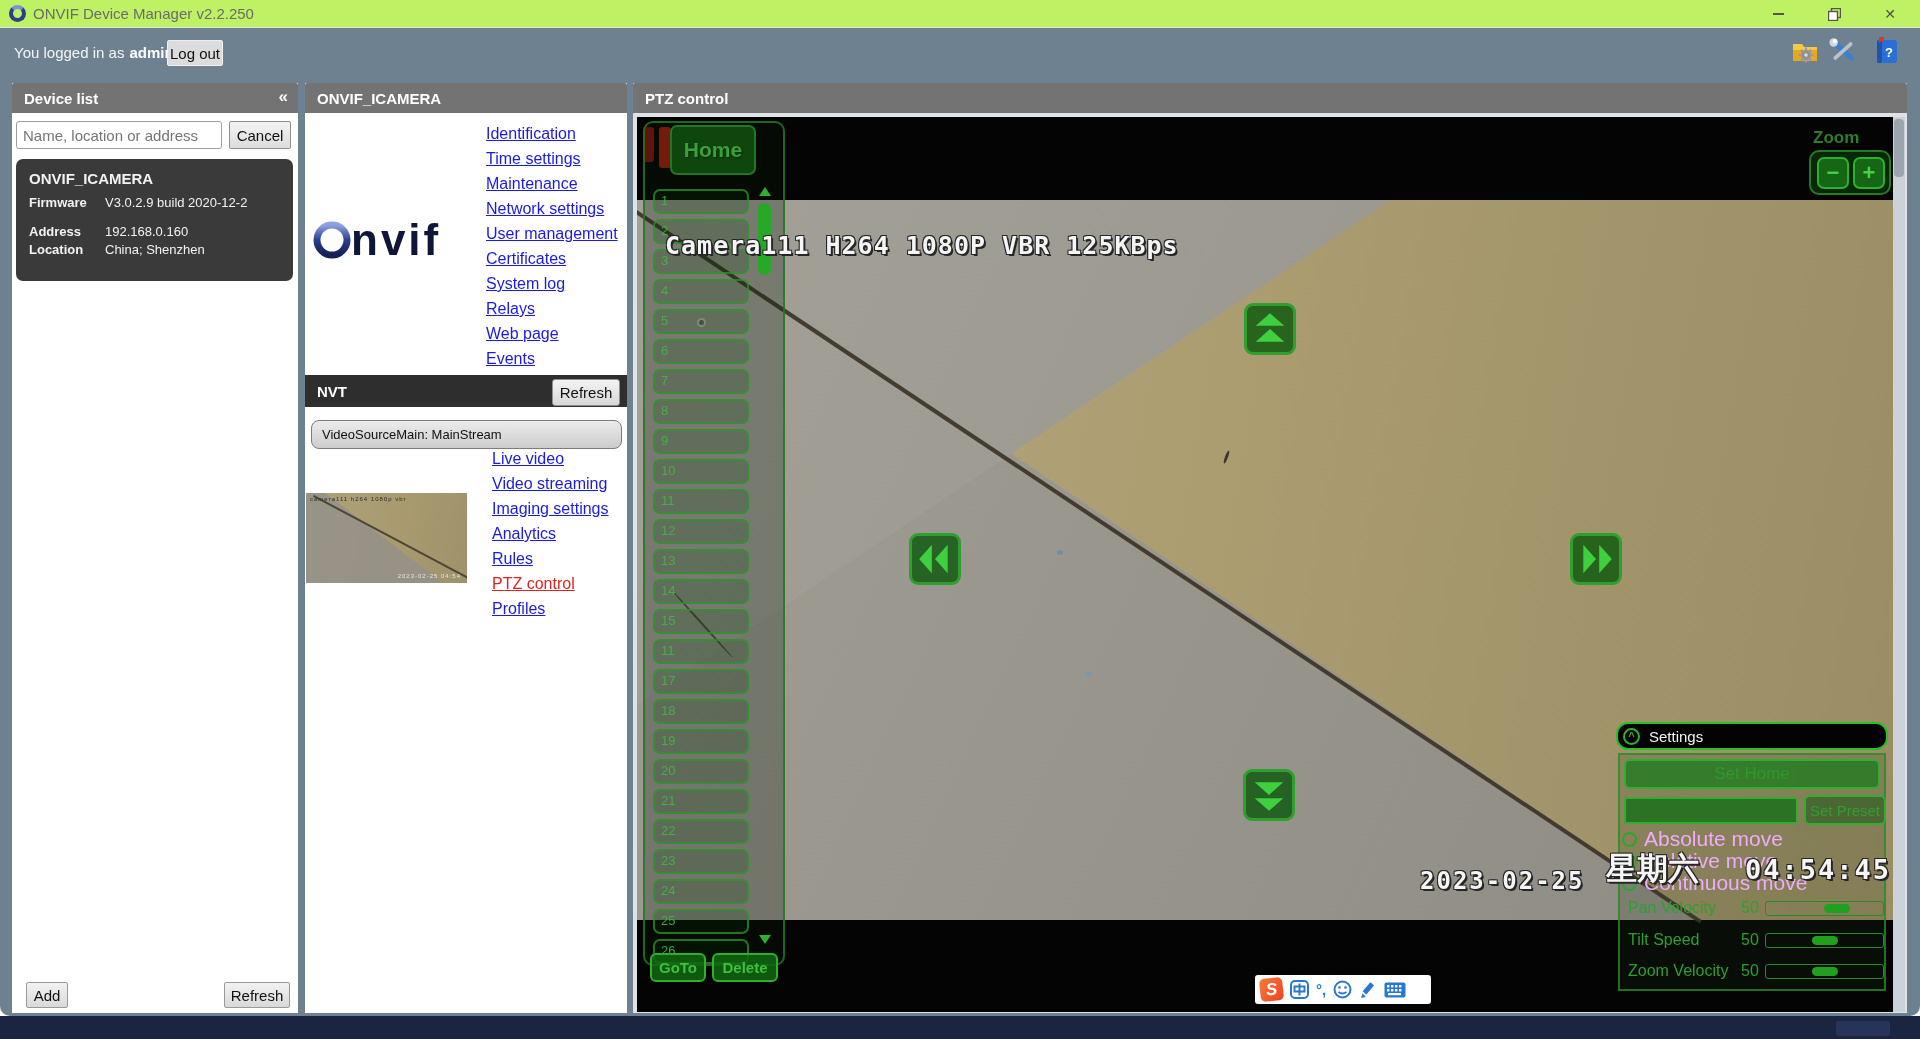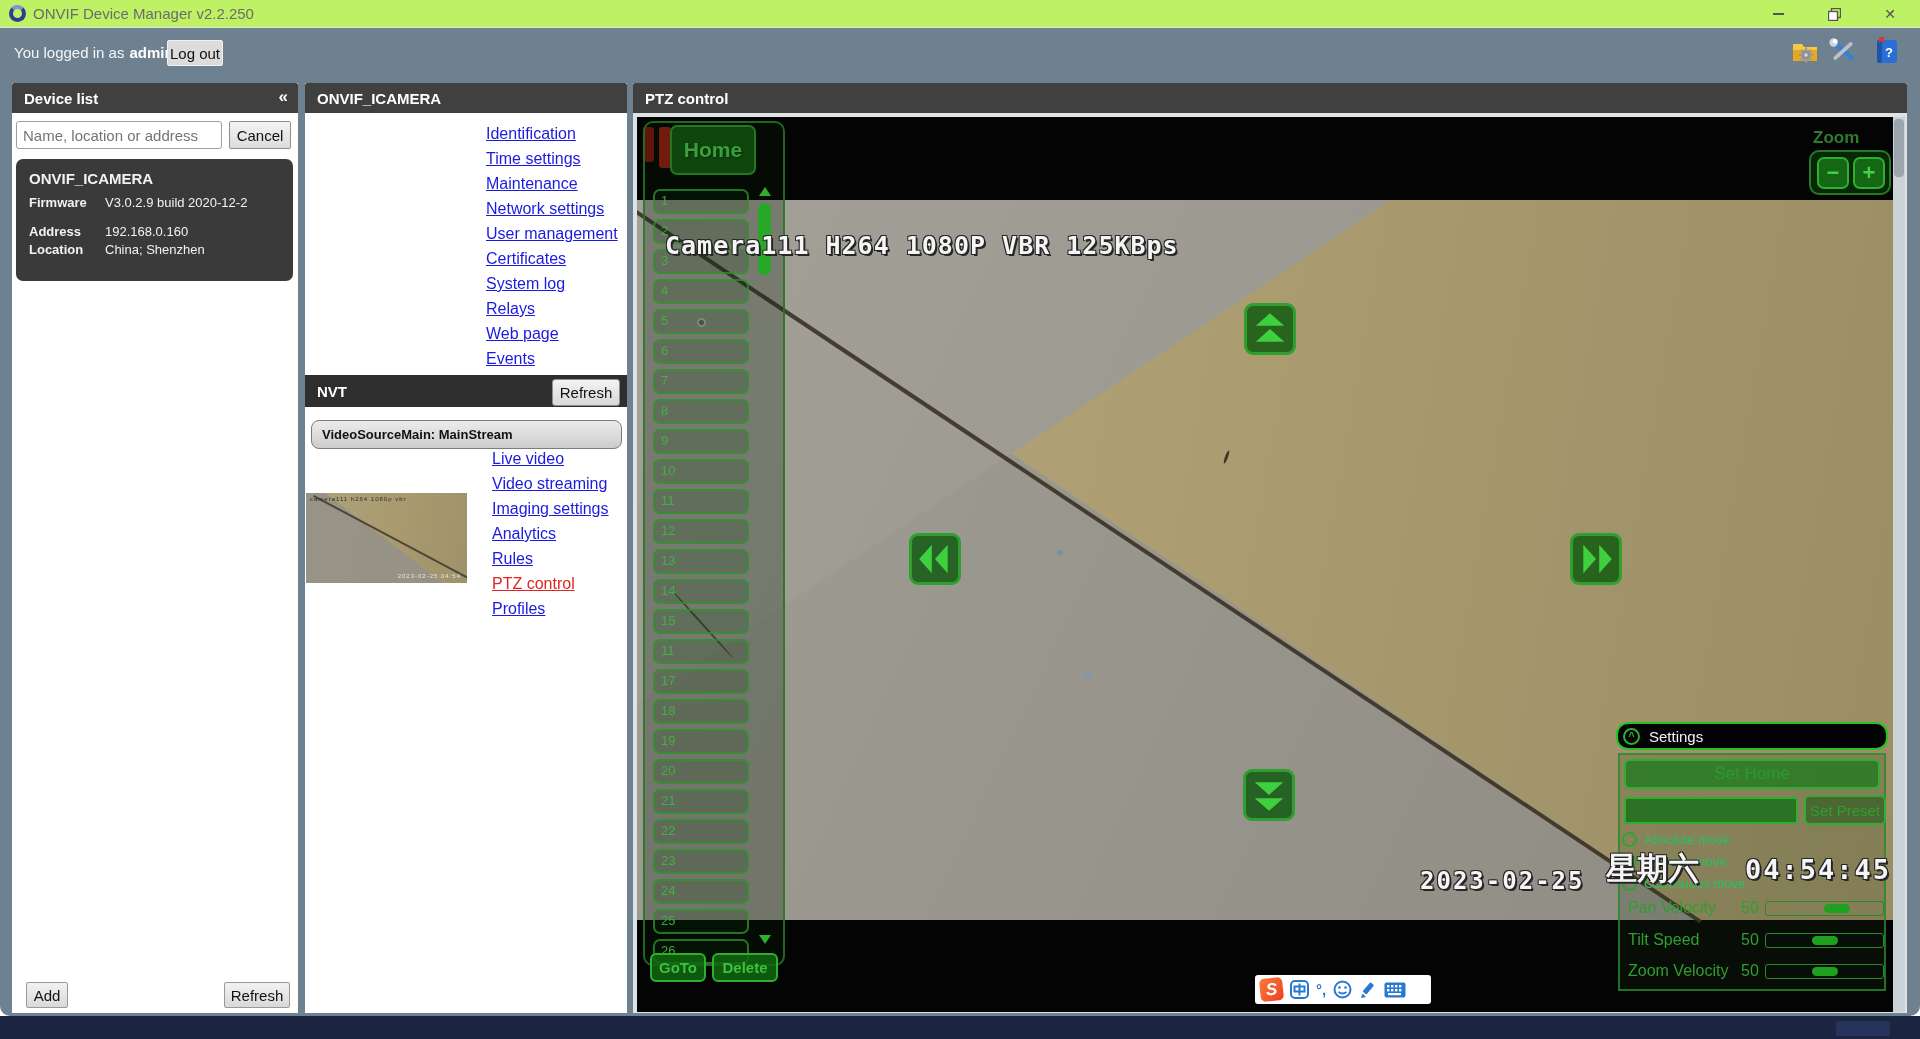--- a/index.html
+++ b/index.html
@@ -21,21 +21,21 @@
   .backdrop { left:0; top:28px; width:1920px; height:988px; background:#6d8191; border-radius:0 0 10px 10px; }
   .login-text { left:14px; top:44px; font-size:15px; color:#f4f6f8; }
   .login-user { font-weight:bold; color:#ffffff; margin-left:5px; }
   .btn { background:#dcdcdc; border:1px solid #f1f1f1; color:#111; font-size:15px;
          display:flex; align-items:center; justify-content:center; border-radius:2px; }
   .logout { left:167px; top:40px; width:56px; height:26px; }
   .tray-icon { top:36px; width:30px; height:30px; display:flex; align-items:center; justify-content:center; }
 
   
   .panel { background:#ffffff; }
-  .panel-header { height:30px; background:#404040; color:#fff; font-weight:bold; font-size:15px;
+  .panel-header { height:30px; background:#737373; color:#fff; font-weight:bold; font-size:15px;
                   display:flex; align-items:center; padding-left:12px; border-radius:2px 2px 0 0; }
 
   
   .p-left  { left:12px;  top:83px; width:286px; height:930px; }
   .collapse { position:absolute; right:10px; top:4px; font-size:17px; font-weight:bold; color:#fff; }
   .search-input { left:16px; top:121px; width:206px; height:28px; border:1px solid #9f9f9f; border-radius:3px;
                   font-size:15px; color:#333; padding:0 6px; font-family:"Liberation Sans",sans-serif; }
   .cancel-btn { left:229px; top:121px; width:62px; height:28px; border-color:#8f8f8f;
                 background:linear-gradient(#f4f4f4,#dcdcdc); }
   .dev-card { left:16px; top:159px; width:277px; height:122px; background:#3a3a3a; border-radius:7px;
@@ -54,21 +54,21 @@
   .links li { height:25px; }
   .links a { color:#1a1ae0; font-size:16px; text-decoration:underline; cursor:pointer; }
   .links a.active-red { color:#e02323; }
   .links-1 { left:486px; top:125px; }
   .nvt-bar { left:305px; top:375px; width:322px; height:32px; background:#2e2e2e; color:#fff;
              font-weight:bold; font-size:15px; display:flex; align-items:center; padding-left:12px; }
   .nvt-refresh { left:552px; top:379px; width:68px; height:27px; border-color:#8f8f8f;
                  background:linear-gradient(#f3f3f3,#d8d8d8); border-radius:3px; }
   .src-select { left:311px; top:420px; width:311px; height:29px; background:linear-gradient(#ececec,#cccccc);
                 border:1px solid #7c7c7c; border-radius:8px; display:flex; align-items:center;
-                padding-left:10px; font-size:13px; font-weight:bold; color:#111; }
+                padding-left:10px; font-size:13px; font-weight:normal; color:#111; }
   .links-2 { left:492px; top:450px; }
   .thumb { left:306px; top:493px; width:161px; height:90px; overflow:hidden;
            background:linear-gradient(100deg,#b0a27a 0%,#a89a6e 60%,#9f916a 100%); }
   .thumb-gray { position:absolute; left:0; top:0; width:100%; height:100%;
                 background:#94918a; clip-path:polygon(0 0, 0 100%, 85% 100%, 12% 0); opacity:.85;}
   .thumb-seam { position:absolute; left:8px; top:2px; width:185px; height:2px; background:#4c4636;
                 transform:rotate(28deg); transform-origin:0 0; }
   .thumb-osd-top { position:absolute; left:4px; top:3px; font-size:6px; color:#2c2c2c; letter-spacing:1px;}
   .thumb-osd-bot { position:absolute; right:6px; bottom:4px; font-size:6px; color:#e8e8e8; letter-spacing:1px;}
 
@@ -134,21 +134,21 @@
   .set-home { position:absolute; left:987px; top:642px; width:256px; height:30px; background:rgba(32,122,32,.8);
               border:2px solid #2fae2f; border-radius:6px; color:#2c9a2c; font-size:17px; z-index:6;
               display:flex; align-items:center; justify-content:center; }
   .set-input { position:absolute; left:987px; top:680px; width:174px; height:27px; background:rgba(28,112,28,.85);
                border:2px solid #2fae2f; border-radius:3px; z-index:6; }
   .set-preset { position:absolute; left:1167px; top:678px; width:82px; height:30px; background:rgba(18,82,18,.5);
                 border:2px solid #2fae2f; border-radius:6px; color:#2f9f2f; font-size:15px; z-index:6;
                 display:flex; align-items:center; justify-content:center; white-space:nowrap; overflow:hidden; }
   .radio-row { position:absolute; left:985px; height:20px; display:flex; align-items:center; z-index:5; }
   .radio-dot { width:15px; height:15px; border:2px solid #2fa52f; border-radius:50%; }
-  .radio-lbl { color:#22c55e; font-size:13px; margin-left:7px; }
+  .radio-lbl { color:#f0abfc; font-size:21px; margin-left:7px; }
   .slider-lbl { position:absolute; left:991px; color:#2f9f2f; font-size:16px; z-index:6; }
   .slider-val { position:absolute; left:1104px; color:#2f9f2f; font-size:16px; z-index:6; }
   .slider-track { position:absolute; left:1128px; width:119px; height:15px; border:1px solid #2a8a2a;
                   border-radius:3px; z-index:6; }
   .slider-thumb { position:absolute; top:2px; width:26px; height:9px; background:#1fa01f; border-radius:5px; }
 
   .goto-btn,.del-btn { position:absolute; top:836px; height:29px; background:rgba(16,104,16,.85);
                 border:2px solid #2fae2f; border-radius:6px; color:#3fc03f; font-weight:bold; font-size:15px;
                 display:flex; align-items:center; justify-content:center; z-index:6; }
   .goto-btn { left:13px; width:56px; }
@@ -239,20 +239,33 @@
     <div class="dev-row"><b>Address</b><span>192.168.0.160</span></div>
     <div class="dev-row"><b>Location</b><span>China; Shenzhen</span></div>
   </div>
   <div class="abs btn add-btn" style="left:26px;">Add</div>
   <div class="abs btn refresh-btn">Refresh</div>
 
   <div class="abs panel p-mid">
     <div class="panel-header">
       <span>ONVIF_ICAMERA</span>
     </div>
+  </div>
+  <div class="abs onvif-logo">
+    <svg width="160" height="78" viewBox="0 0 160 78">
+      <defs>
+        <linearGradient id="ringg" x1="0" y1="0" x2="0" y2="1">
+          <stop offset="0" stop-color="#8fa2e0"></stop>
+            <stop offset="0.5" stop-color="#2b3f8e"></stop>
+            <stop offset="1" stop-color="#141f55"></stop>
+        </linearGradient>
+      </defs>
+      <circle cx="21" cy="42" r="15" fill="none" stroke="url(#ringg)" stroke-width="7"></circle>
+      <text x="40" y="57" font-size="44" font-weight="bold" fill="#10163a" letter-spacing="3" font-family="Liberation Sans">nvif</text>
+    </svg>
   </div>
   <ul class="abs links links-1">
     <li><a>Identification</a></li>
     <li><a>Time settings</a></li>
     <li><a>Maintenance</a></li>
     <li><a>Network settings</a></li>
     <li><a>User management</a></li>
     <li><a>Certificates</a></li>
     <li><a>System log</a></li>
     <li><a>Relays</a></li>

